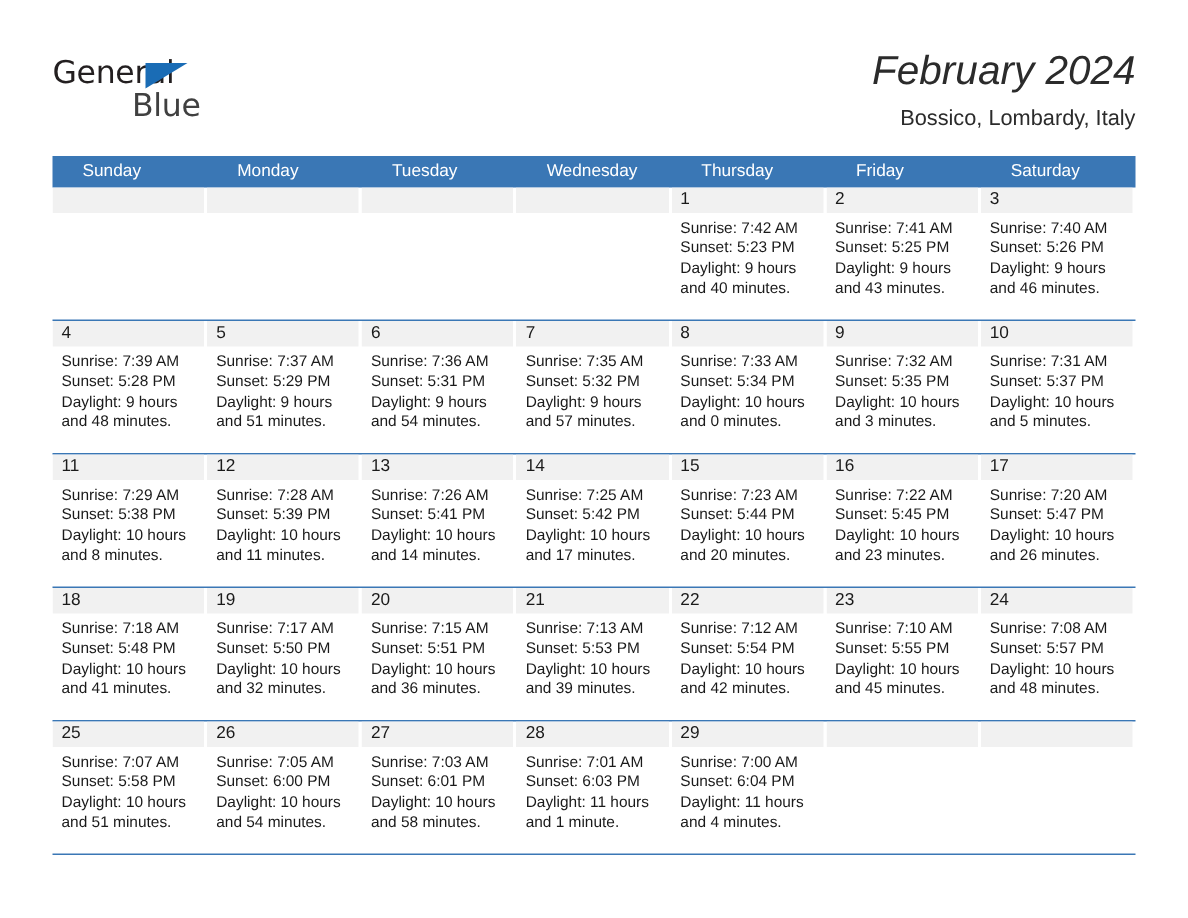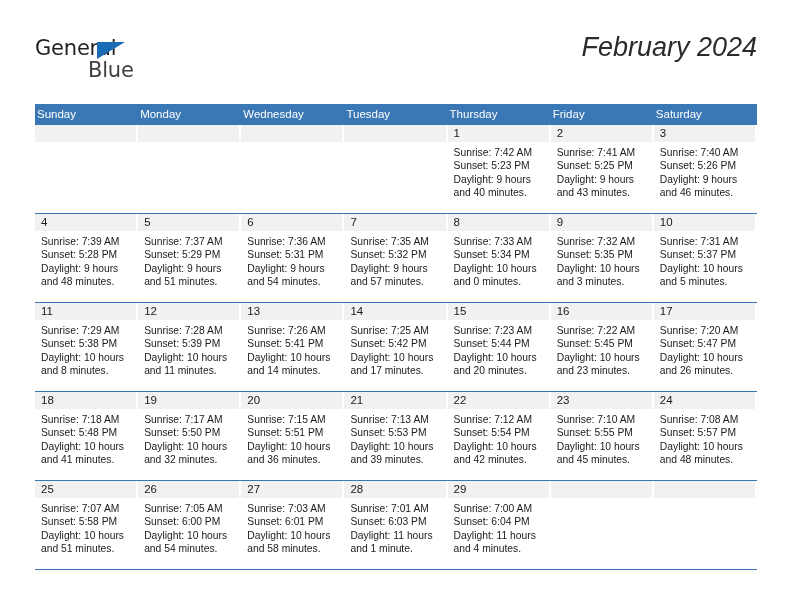--- a/index.html
+++ b/index.html
@@ -101,21 +101,21 @@
   .weekday-row {
     display: flex;
     background: #3a77b5;
     height: 21px;
   }
   .weekday-cell {
     flex: 1 1 0;
     color: #ffffff;
     font-size: 11.5px;
     line-height: 21px;
-    padding-left: 2px;
+    padding-left: 20px;
     box-sizing: border-box;
     white-space: nowrap;
     overflow: hidden;
   }
 
   .week-row {
     display: flex;
     border-bottom: 1px solid #3a77b5;
     height: 89px;
     box-sizing: border-box;
@@ -166,30 +166,31 @@
   <div class="header">
 
     <div class="logo">
       <span class="logo-general">General</span>
       <span class="logo-tri"></span>
       <span class="logo-blue">Blue</span>
     </div>
 
     <div class="title-block">
       <div class="cal-title">February 2024</div>
+      <div class="cal-subtitle">Bossico, Lombardy, Italy</div>
     </div>
 
   </div>
 
   <div class="calendar">
     <div class="weekday-row" id="weekday-row">
         <div class="weekday-cell">Sunday</div>
         <div class="weekday-cell">Monday</div>
+        <div class="weekday-cell">Tuesday</div>
         <div class="weekday-cell">Wednesday</div>
-        <div class="weekday-cell">Tuesday</div>
         <div class="weekday-cell">Thursday</div>
         <div class="weekday-cell">Friday</div>
         <div class="weekday-cell">Saturday</div>
       </div>
     <div id="weeks-container">
         <div class="week-row first">
           <div class="day-cell empty">
             <div class="day-num-band">
               <span class="day-num"></span>
             </div>

